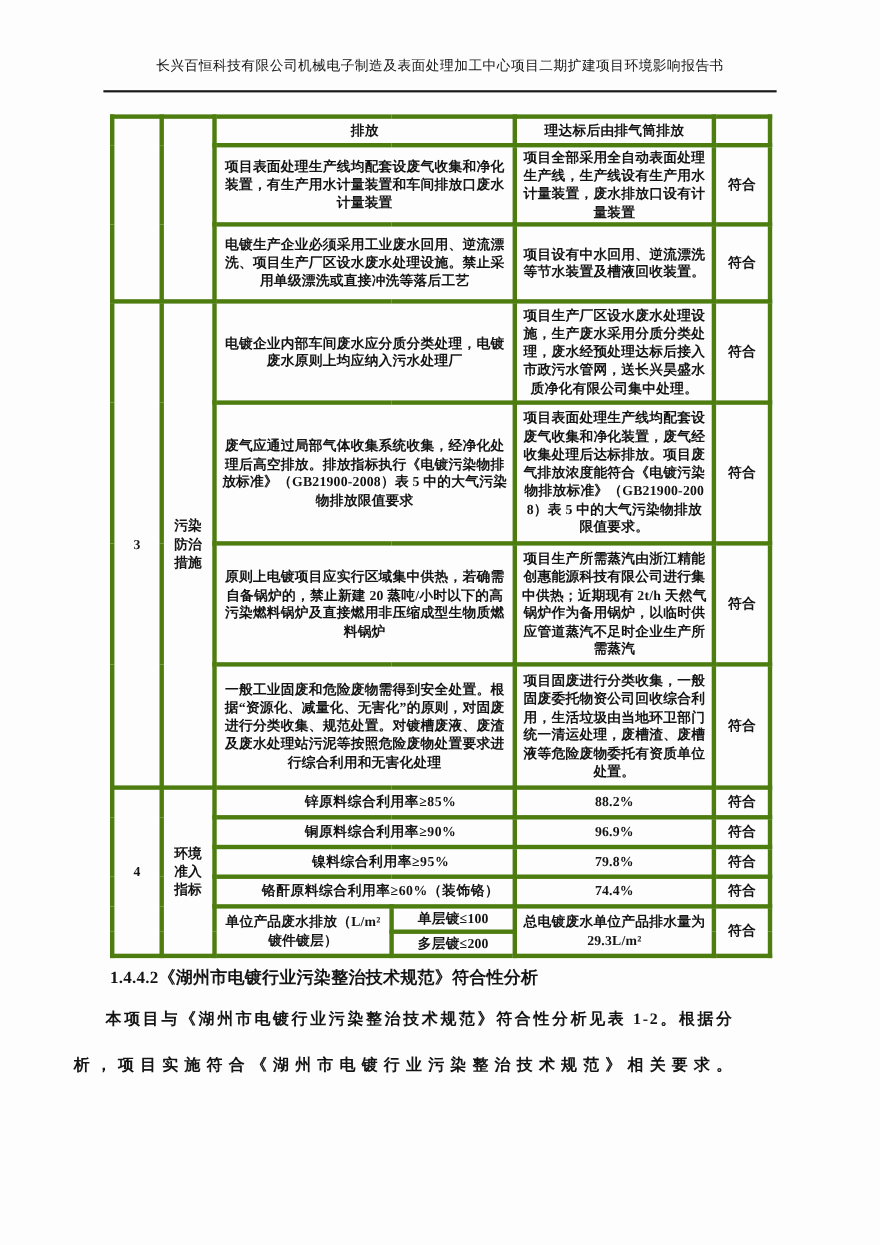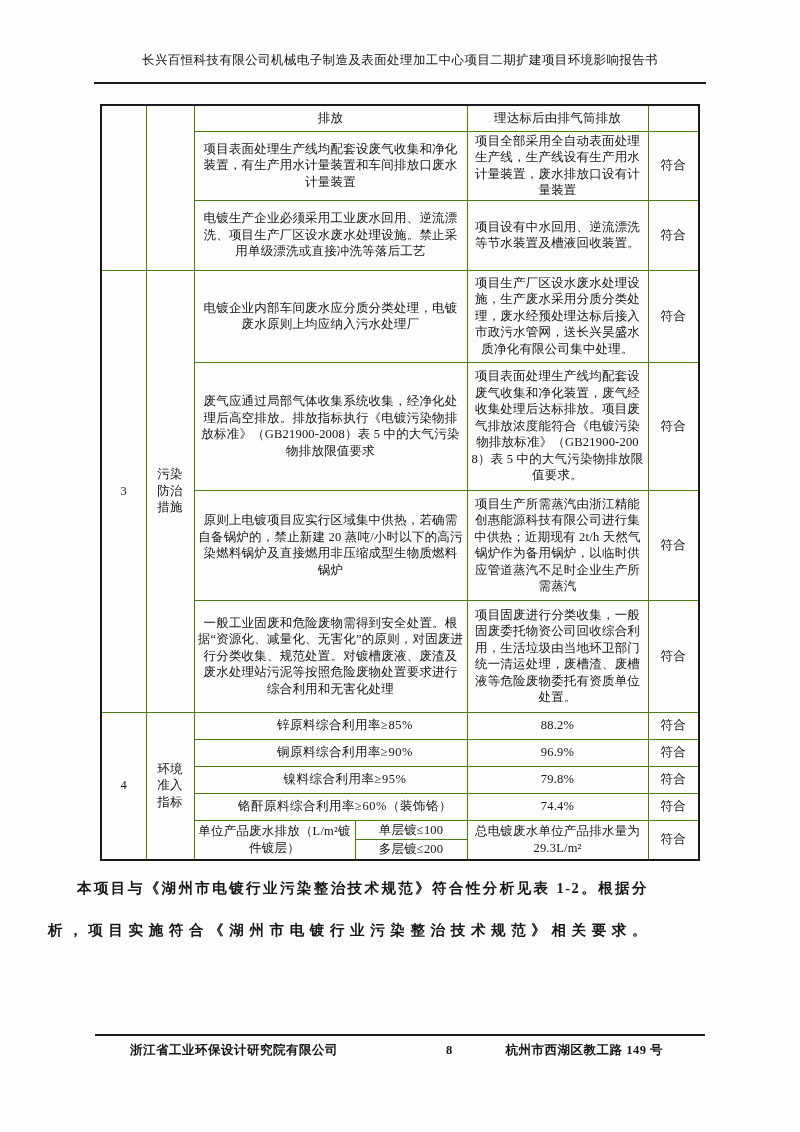--- a/index.html
+++ b/index.html
@@ -27,41 +27,41 @@
   }
   table.compliance-table {
     margin: 20px 0 0 100px;
     width: 598px;
     border-collapse: collapse;
     table-layout: fixed;
     border: 2px solid #1a1a1a;
     font-size: 12.5px;
   }
   .compliance-table td {
-    border: 1px solid #4d7c0f;
+    border: 4px solid #4d7c0f;
     text-align: center;
     vertical-align: middle;
     padding: 1px 3px;
     line-height: 1.32;
     letter-spacing: 0.2px;
-    font-weight: 400;
+    font-weight: 700;
     word-break: break-all;
   }
   .compliance-table td.num-cell { padding: 1px 2px; }
   .compliance-table td.cat-cell { padding: 1px 5px; }
   .compliance-table td.metric-cell { letter-spacing: 0.5px; padding-left: 32px; }
   .section-heading {
     margin: 8px 0 0 100px;
     width: 600px;
     font-size: 15.5px;
     font-weight: bold;
     letter-spacing: 0.2px;
   }
   .body-paragraph {
-    margin: 6px 0 0 48px;
+    margin: 6px 0 0 67px;
     width: 600px;
     font-size: 14.5px;
     font-weight: 600;
     line-height: 42px;
     text-indent: 2em;
     text-align: justify;
     text-align-last: justify;
     letter-spacing: 1.5px;
   }
   .doc-footer {
@@ -166,24 +166,17 @@
         <td>单层镀≤100</td>
         <td rowspan="2">总电镀废水单位产品排水量为 29.3L/m²</td>
         <td rowspan="2">符合</td>
       </tr>
       <tr style="height:19px">
         <td>多层镀≤200</td>
       </tr>
     </tbody>
   </table>
 
+  <div class="section-heading">1.4.4.2《湖州市电镀行业污染整治技术规范》符合性分析</div>
   <div class="body-paragraph">本项目与《湖州市电镀行业污染整治技术规范》符合性分析见表 1-2。根据分析，项目实施符合《湖州市电镀行业污染整治技术规范》相关要求。</div>
 
-  <div class="doc-footer">
-    <div class="footer-rule"></div>
-    <div class="footer-row">
-      <span class="footer-left">浙江省工业环保设计研究院有限公司</span>
-      <span class="footer-page">8</span>
-      <span class="footer-right">杭州市西湖区教工路 149 号</span>
-    </div>
-  </div>
 
 </div>
 
 </body></html>

